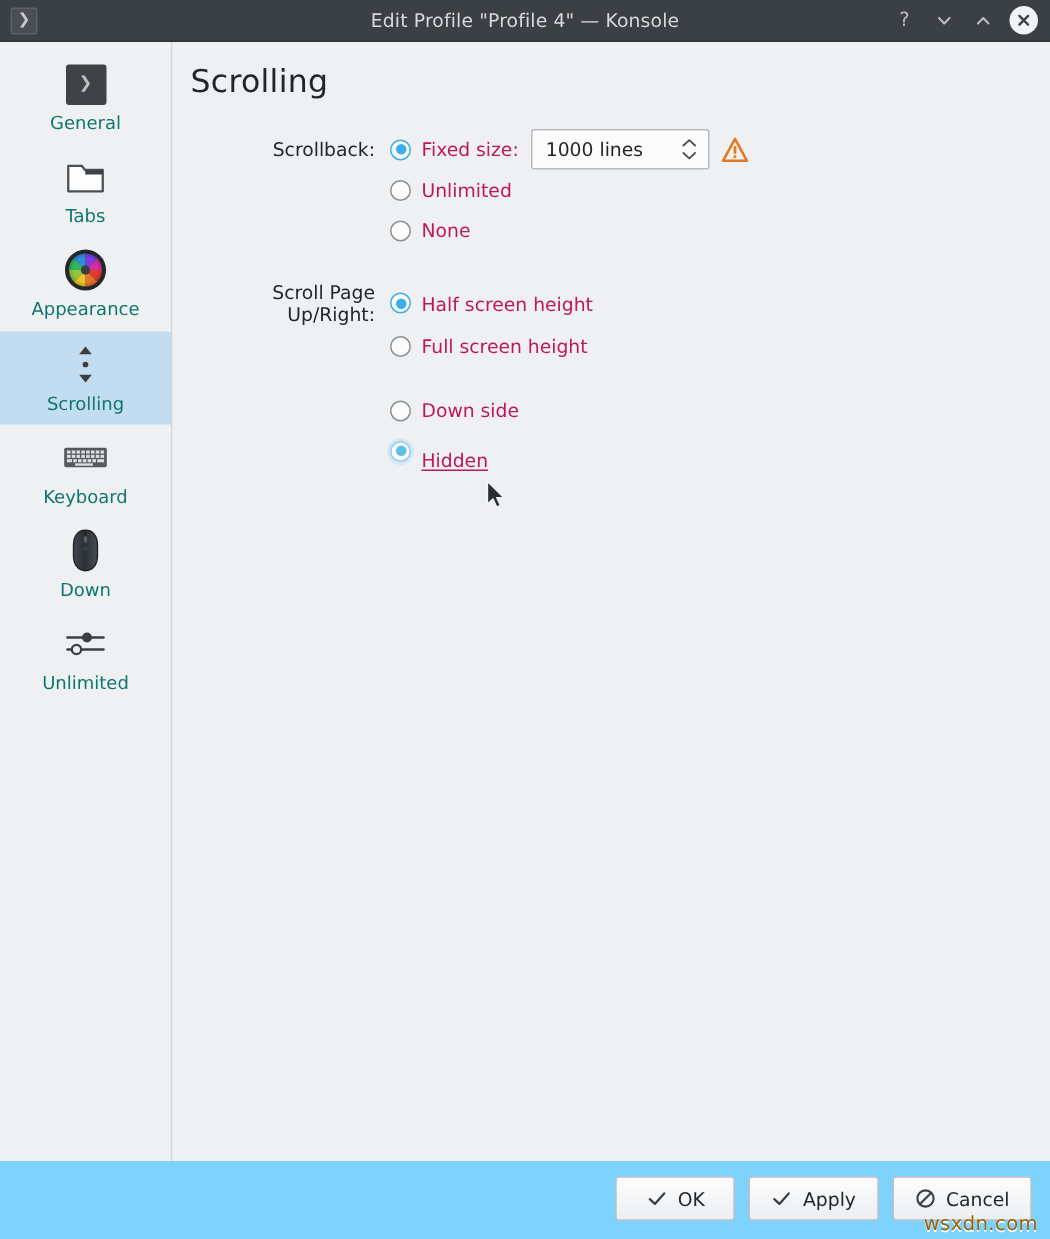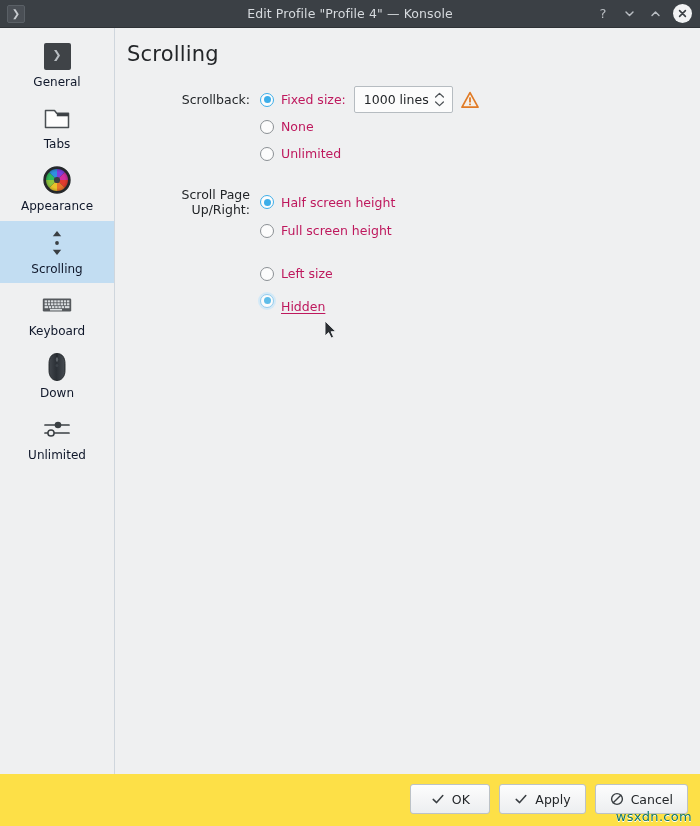--- a/index.html
+++ b/index.html
@@ -133,21 +133,21 @@
   .side-icon {
     width: 32px;
     height: 32px;
     display: flex;
     align-items: center;
     justify-content: center;
   }
 
   .side-label {
     font-size: 12px;
-    color: #0f172a;
+    color: #0f766e;
     text-align: center;
     line-height: 1.1;
   }
 
   
   .icon-terminal {
     width: 27px; height: 27px;
     background: #3f4347;
     border-radius: 2px;
     display: flex; align-items: center; justify-content: center;
@@ -253,21 +253,21 @@
   .radio.focused .radio-label {
     text-decoration: underline;
     text-underline-offset: 2px;
     margin-top: 11px;
   }
 
   
   .spinbox {
     display: flex;
     align-items: center;
-    width: 99px;
+    width: 119px;
     height: 27px;
     background: #fcfcfc;
     border: 1px solid #b6bcc1;
     border-radius: 2px;
     padding: 0 6px 0 9px;
   }
   .spin-value {
     flex: 1 1 auto;
     font-size: 12.5px;
     color: #232629;
@@ -290,21 +290,21 @@
   .spacer { flex: 1 1 auto; }
 
   
   .footer {
     flex: 0 0 auto;
     padding: 10px 12px 12px 0;
     display: flex;
     justify-content: flex-end;
     align-items: center;
     gap: 9px;
-    background: #fde047;
+    background: #7dd3fc;
   }
 
   .btn {
     min-width: 80px;
     height: 30px;
     padding: 0 14px;
     background: linear-gradient(#fdfdfd, #eceef0);
     border: 1px solid #bcc2c7;
     border-radius: 3px;
     font-size: 12.5px;
@@ -318,21 +318,21 @@
   }
 
   .btn-ico { width: 14px; height: 14px; display: block; flex: 0 0 14px; }
 
   
   .watermark {
     position: absolute;
     right: 8px;
     bottom: 2px;
     font-size: 13px;
-    color: #0f766e;
+    color: #a16207;
     font-family: "DejaVu Sans", sans-serif;
     letter-spacing: 0.3px;
     text-shadow: 0 1px 0 #fff;
     pointer-events: none;
   }
 
   
   .cursor {
     position: absolute;
     left: 324px;
@@ -530,31 +530,31 @@
                 <rect x="8.1" y="12.5" width="1.8" height="1.8" rx="0.5" fill="#e07a25"></rect>
               </svg>
             </div>
           </div>
 
           <div class="field-row">
             <div class="field-label"></div>
             <div class="field-ctl">
               <div class="radio">
                 <span class="radio-dot"></span>
-                <span class="radio-label">None</span>
+                <span class="radio-label">Unlimited</span>
               </div>
             </div>
           </div>
 
           <div class="field-row">
             <div class="field-label"></div>
             <div class="field-ctl">
               <div class="radio">
                 <span class="radio-dot"></span>
-                <span class="radio-label">Unlimited</span>
+                <span class="radio-label">None</span>
               </div>
             </div>
           </div>
         </div>
 
         <div class="field-group" style="margin-top:20px;">
 
           <div class="field-row">
             <div class="field-label">Scroll Page Up/Right:</div>
             <div class="field-ctl">
@@ -577,21 +577,21 @@
         </div>
 
         <div class="field-group" style="margin-top:16px;">
 
 
           <div class="field-row">
             <div class="field-label"></div>
             <div class="field-ctl">
               <div class="radio">
                 <span class="radio-dot"></span>
-                <span class="radio-label">Left size</span>
+                <span class="radio-label">Down side</span>
               </div>
             </div>
           </div>
 
           <div class="field-row">
             <div class="field-label"></div>
             <div class="field-ctl">
               <div class="radio checked focused">
                 <span class="radio-dot"></span>
                 <span class="radio-label">Hidden</span>

